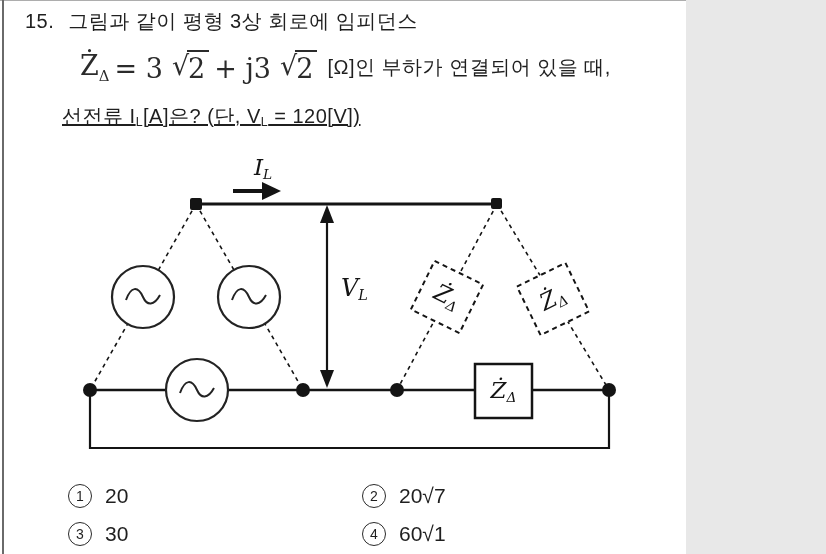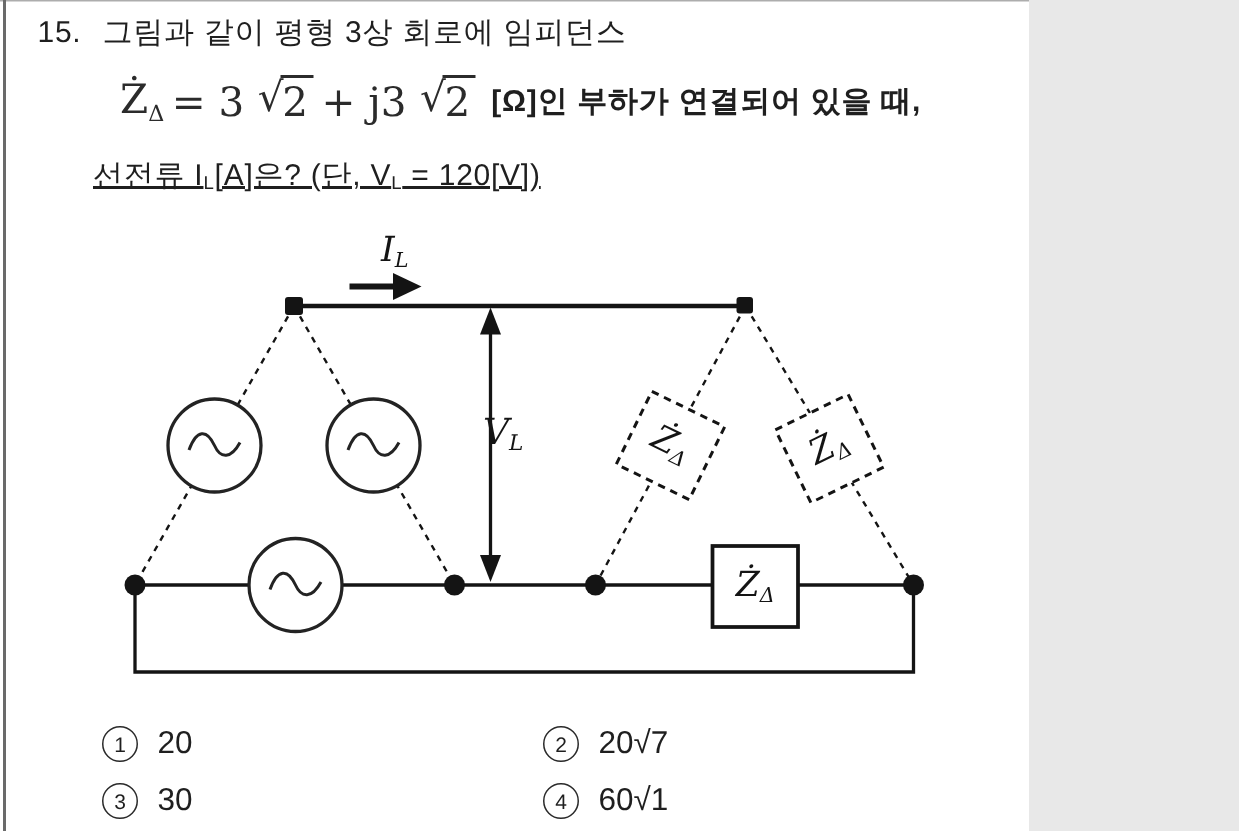--- a/index.html
+++ b/index.html
@@ -15,30 +15,30 @@
   .q-line1{position:absolute;left:25px;top:8px;font-size:20px;letter-spacing:0.5px;white-space:nowrap;}
   .q-num{margin-right:14px;}
   .q-formula{position:absolute;left:80px;top:50px;display:flex;align-items:flex-end;white-space:nowrap;}
   .f-math{font-family:"DejaVu Serif","Liberation Serif",serif;font-size:27px;color:#2b2b2b;display:inline-flex;align-items:flex-end;}
   .f-math .gap{margin:0 5px;}
   .f-sub{font-size:0.55em;vertical-align:-0.4em;line-height:1;}
   sub.inline-sub{font-size:0.62em;vertical-align:-0.25em;line-height:1;}
   .f-sqrt{display:inline-flex;align-items:flex-start;margin-left:4px;}
   .f-sign{letter-spacing:-2px;}
   .f-rad{border-top:2px solid #2b2b2b;padding:1px 4px 0 1px;}
-  .f-tail{font-size:20px;letter-spacing:0.5px;margin-left:10px;padding-bottom:3px;font-weight:bold;}
+  .f-tail{font-size:20px;letter-spacing:0.5px;margin-left:10px;padding-bottom:3px;}
   .q-line3{position:absolute;left:62px;top:103px;font-size:20px;letter-spacing:0.5px;white-space:nowrap;text-decoration:underline;}
 
   
   .circuit{position:absolute;left:0;top:150px;width:826px;height:320px;}
   .circuit svg{position:absolute;left:0;top:0;}
   .clabel{position:absolute;font-family:"DejaVu Serif","Liberation Serif",serif;font-style:italic;color:#141414;white-space:nowrap;}
   .clabel sub{font-size:0.6em;font-style:italic;vertical-align:-0.3em;}
   .lbl-il{left:254px;top:4px;font-size:23px;}
-  .lbl-vl{left:322px;top:124px;font-size:24px;}
+  .lbl-vl{left:341px;top:124px;font-size:24px;}
   .load-label{font-style:normal;font-size:23px;}
   .load-label .zch{font-style:italic;}
   .lbl-load-bottom{left:475px;top:214px;width:57px;height:54px;display:flex;align-items:center;justify-content:center;}
   .lbl-load-left{left:447px;top:147px;transform:translate(-50%,-50%) rotate(26deg);}
   .lbl-load-right{left:553px;top:149px;transform:translate(-50%,-50%) rotate(-26deg);}
 
   
   .option{position:absolute;display:flex;align-items:center;font-size:21px;}
   .opt-circle{display:inline-flex;width:22px;height:22px;border:1.6px solid #2a2a2a;border-radius:50%;
     align-items:center;justify-content:center;font-size:14px;margin-right:13px;flex:0 0 auto;}

